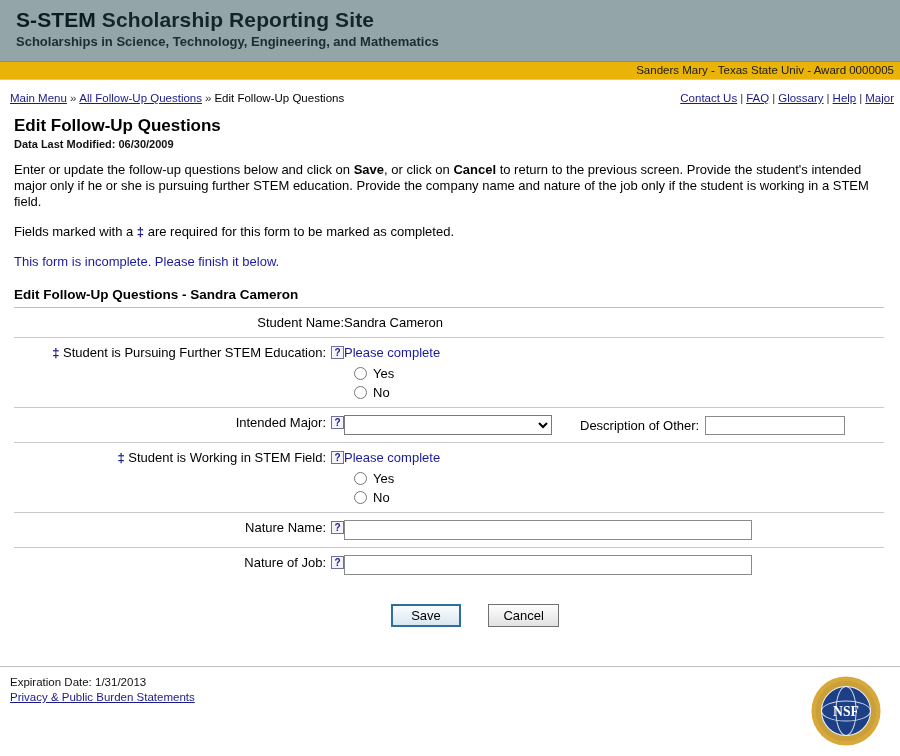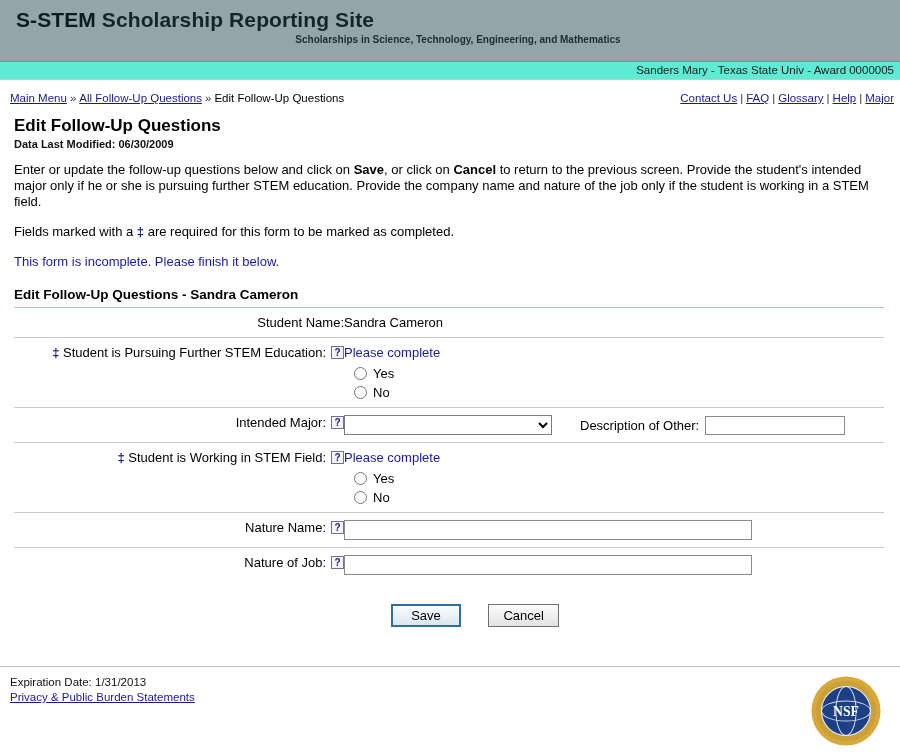--- a/index.html
+++ b/index.html
@@ -23,30 +23,29 @@
   }
   .header-title {
     font-size: 21px;
     font-weight: bold;
     color: #15232b;
     letter-spacing: 0.1px;
     line-height: 24px;
   }
   .header-title .lead { color: #0c1a22; }
   .header-sub {
-    font-size: 10px;
+    font-size: 13px;
     font-weight: bold;
     color: #1d2b33;
     margin-top: 2px;
-    text-align: center;
   }
 
   
   .userbar {
-    background: #5eead4;
+    background: #eab308;
     border-bottom: 1px solid #c8c8c8;
     height: 18px;
     text-align: right;
     padding: 2px 6px 0 0;
     font-size: 11.5px;
     color: #1a1a1a;
   }
 
   
   .navrow {

